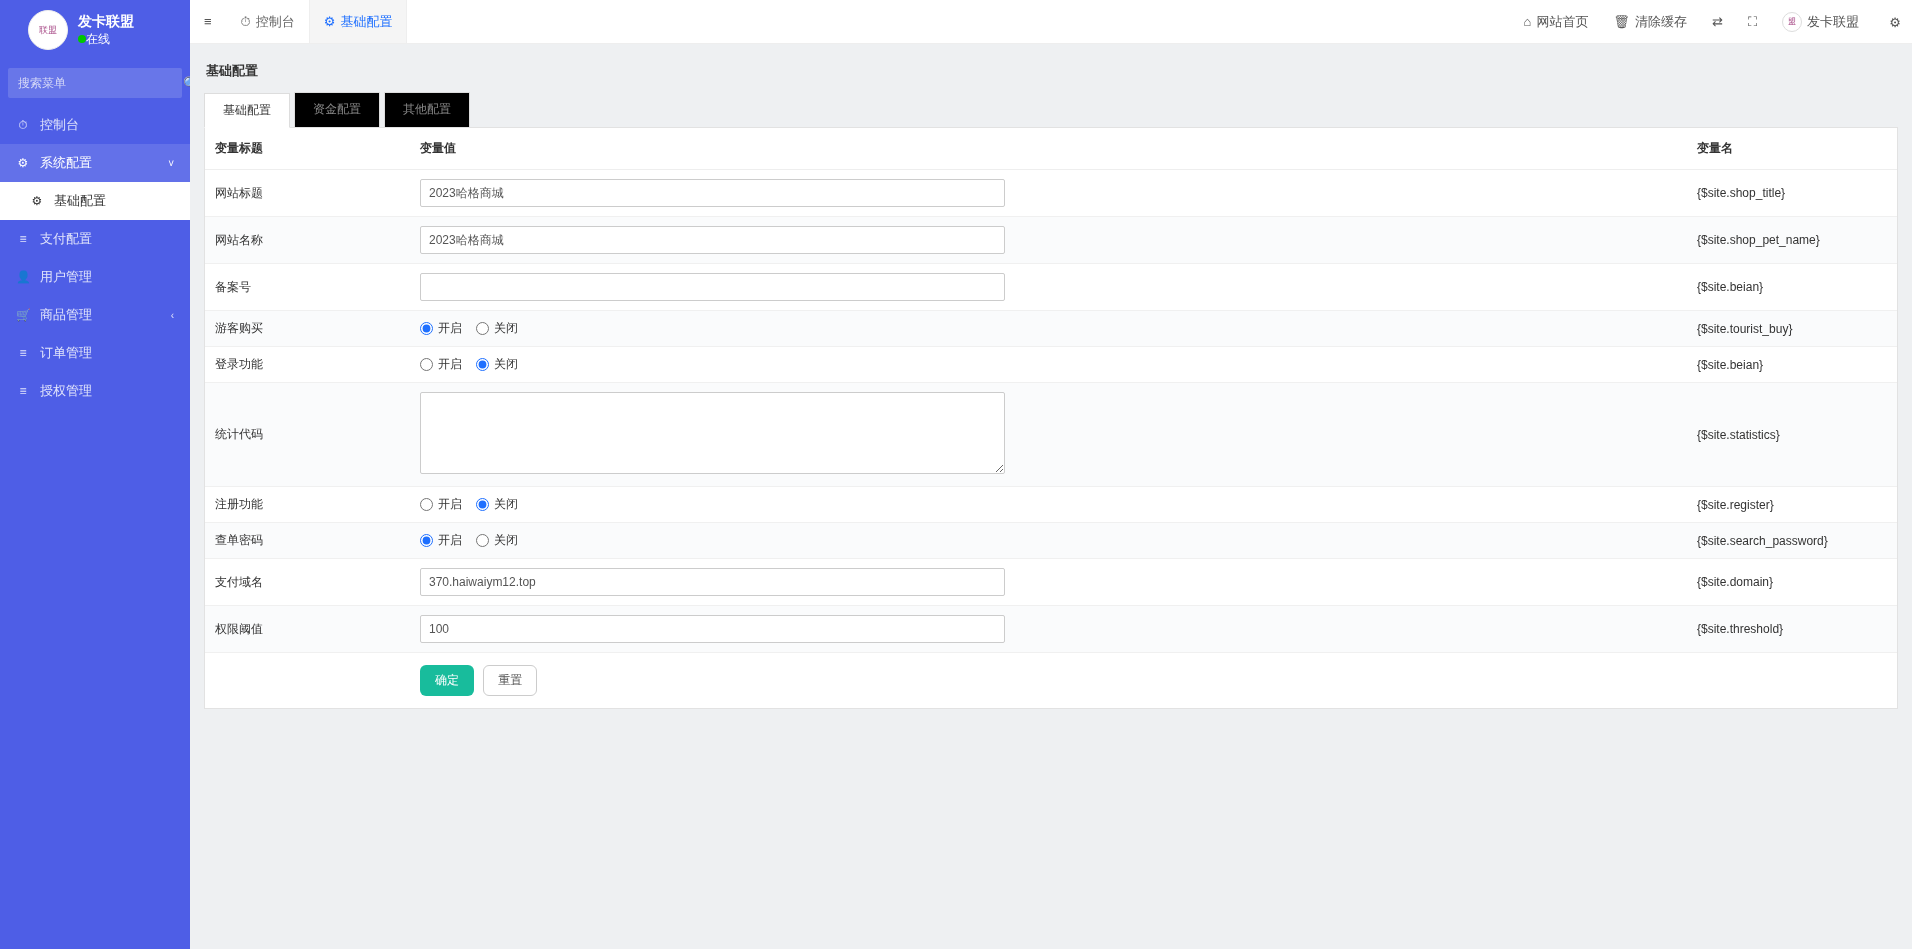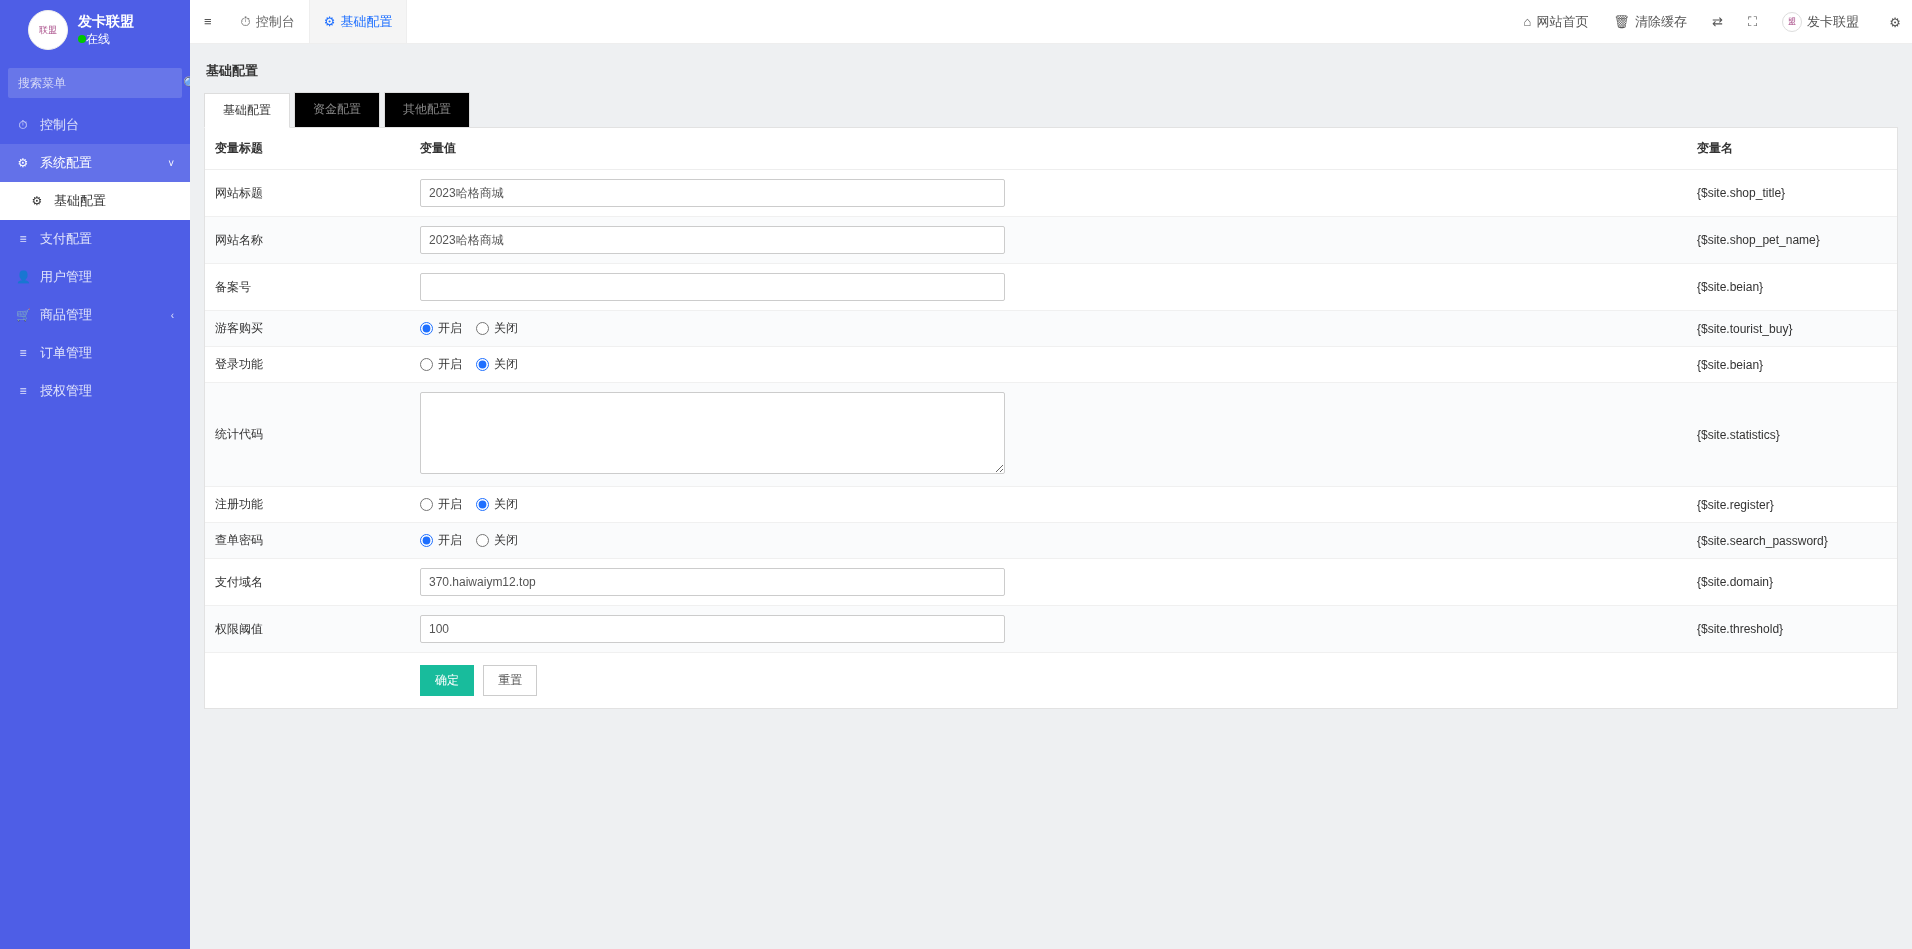--- a/index.html
+++ b/index.html
@@ -63,21 +63,21 @@
 .col-var { width: 210px; color: #333; }
 
 .inp { width: 585px; max-width: 100%; padding: 6px 8px; border: 1px solid #ccc; border-radius: 2px; font-size: 12px; color: #555; background: #fff; outline: none; }
 textarea.inp { height: 82px; resize: both; }
 
 .radios { display: flex; gap: 14px; align-items: center; }
 .radios label { display: flex; align-items: center; gap: 5px; cursor: pointer; font-size: 12px; color: #333; }
 input[type=radio] { accent-color: #1e6fff; width: 13px; height: 13px; }
 
 .btns { padding: 12px 10px; }
-.btn { padding: 6px 14px; font-size: 12px; border-radius: 0; cursor: pointer; border: 1px solid transparent; }
+.btn { padding: 6px 14px; font-size: 12px; border-radius: 6px; cursor: pointer; border: 1px solid transparent; }
 .btn-primary { background: #18bc9c; color: #fff; }
 .btn-default { background: #fff; color: #555; border-color: #ccc; margin-left: 6px; }
 </style>
 </head>
 <body>
 
 <div class="layout">
 
   <aside class="sidebar">
     <div class="side-head">

